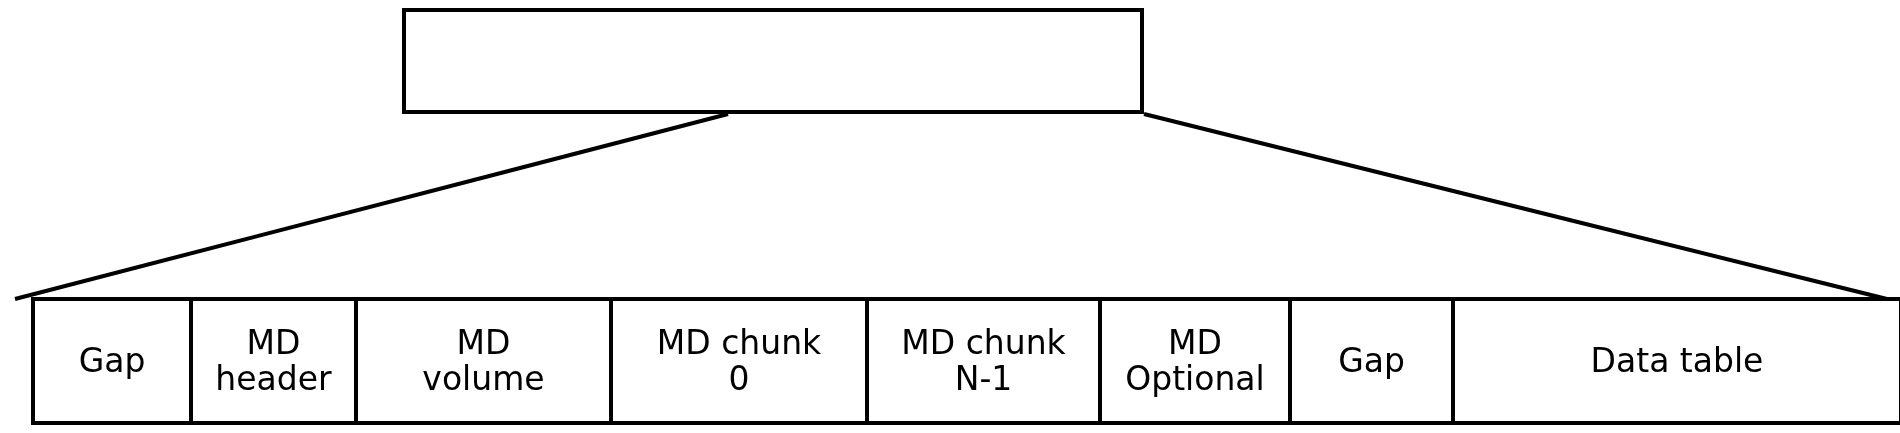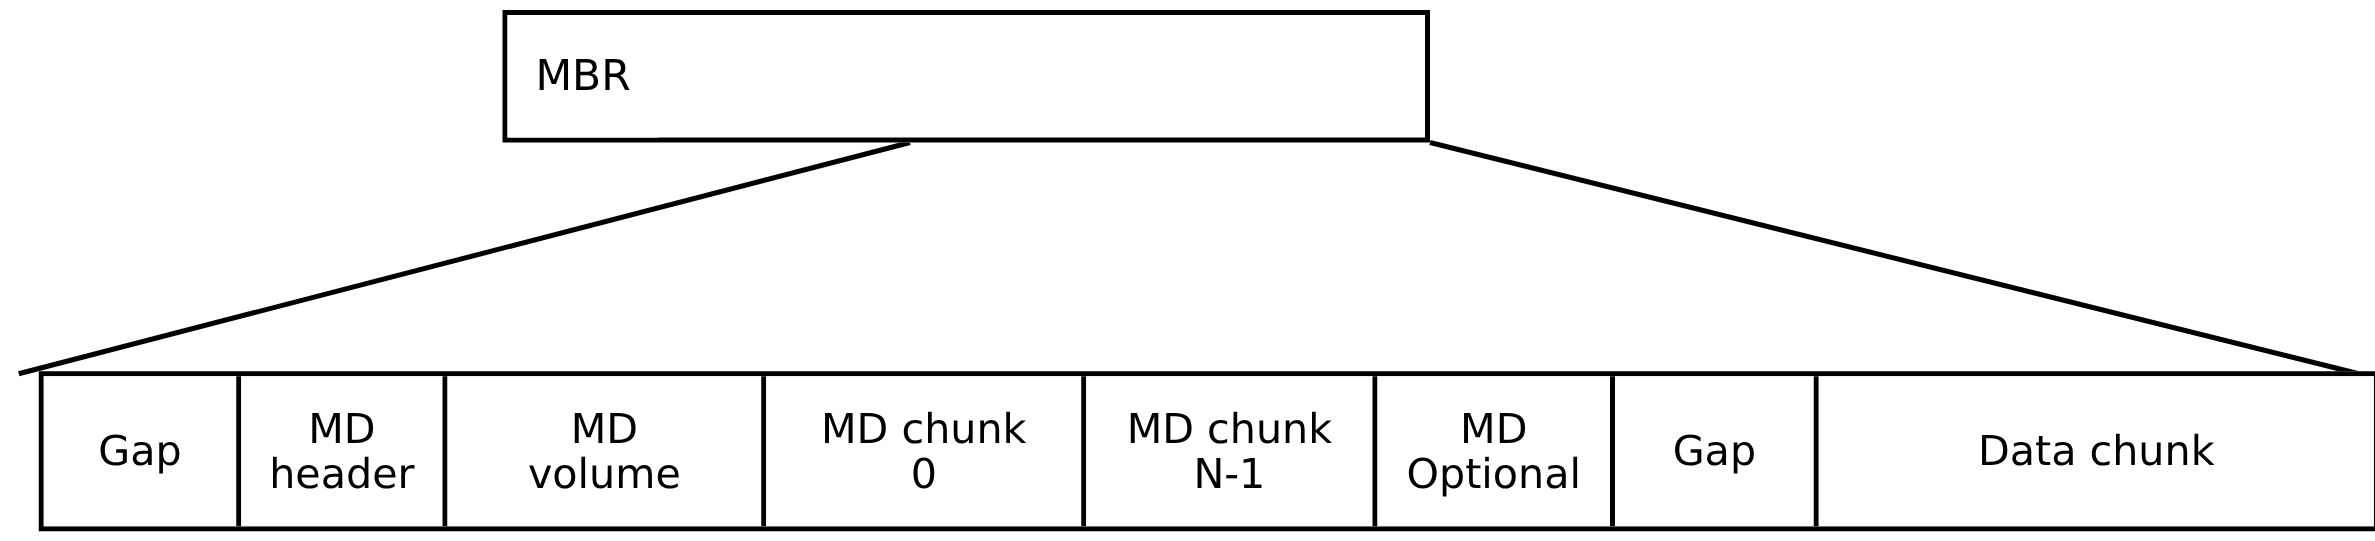--- a/index.html
+++ b/index.html
@@ -71,32 +71,31 @@
 <body>
 
 <div id="diagram-root">
 
   <svg id="connector-layer" viewBox="0 0 1900 433" xmlns="http://www.w3.org/2000/svg">
     <line x1="728" y1="114" x2="15" y2="299" stroke="#000000" stroke-width="4"></line>
     <line x1="1144" y1="114" x2="1887" y2="299" stroke="#000000" stroke-width="4"></line>
   </svg>
 
   <div id="top-row" class="row">
-    <div class="cell" style="width:121px">MBR</div>
   </div>
 
   <div id="bottom-row" class="row">
     <div class="cell" style="width:158px">Gap</div>
     <div class="cell" style="width:165px">MD
 header</div>
     <div class="cell" style="width:255px">MD
 volume</div>
     <div class="cell" style="width:256px">MD chunk
 0</div>
     <div class="cell" style="width:233px">MD chunk
 N-1</div>
     <div class="cell" style="width:190px">MD
 Optional</div>
     <div class="cell" style="width:163px">Gap</div>
-    <div class="cell" style="width:444px">Data chunk</div>
+    <div class="cell" style="width:444px">Data table</div>
   </div>
 
 </div>
 
 </body></html>

